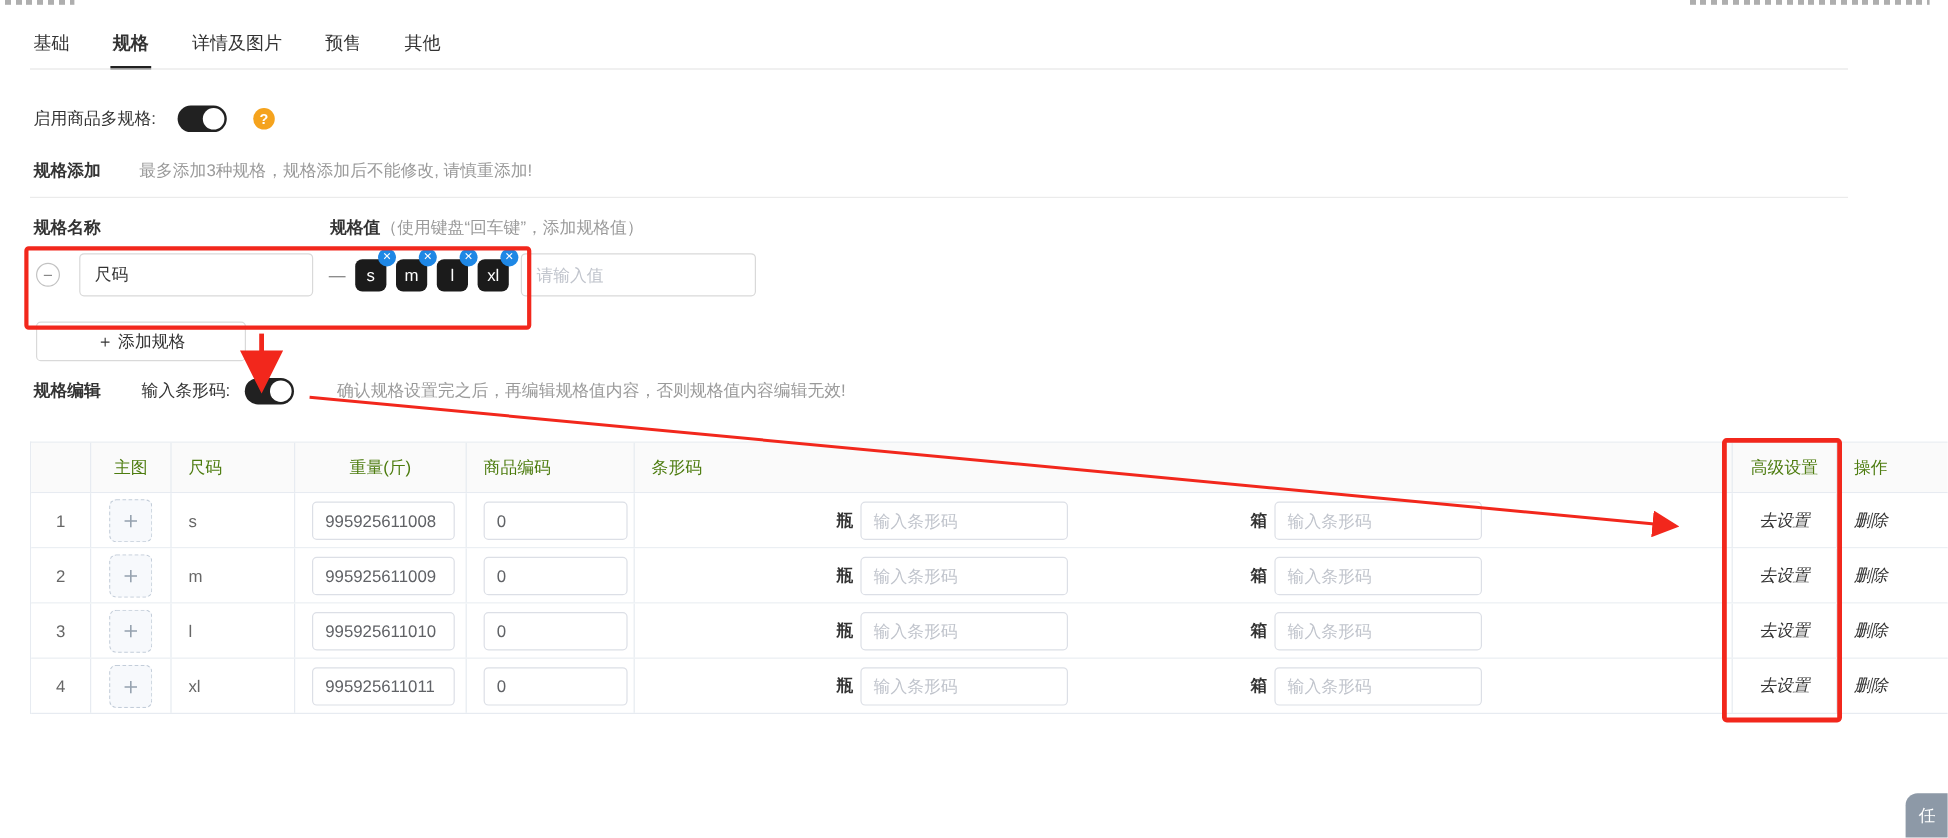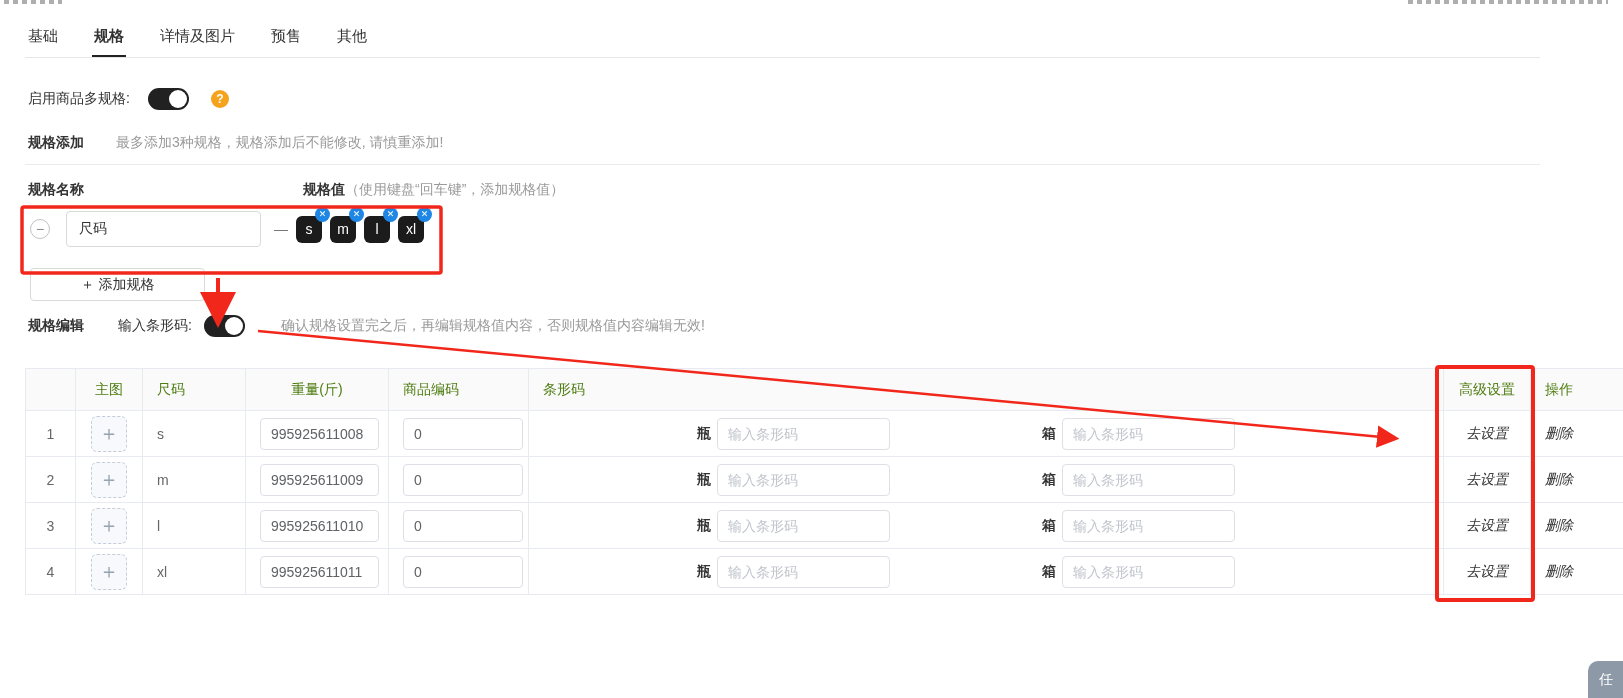--- a/index.html
+++ b/index.html
@@ -32,21 +32,21 @@
   .qmark { display:inline-flex; width:18px; height:18px; border-radius:50%; background:#f5a31d; color:#fff;
     font-size:12px; font-weight:bold; align-items:center; justify-content:center; margin-left:22px; cursor:pointer; }
 
   .row-specadd { position:absolute; left:28px; top:134px; display:flex; align-items:center; }
   .bold { font-weight:bold; color:#333; }
   .hint { color:#9a9a9a; }
   .row-specadd .hint { margin-left:32px; }
   .divider2 { position:absolute; left:25px; top:164px; width:1515px; height:1px; background:#ebebeb; }
 
   .row-labels { position:absolute; left:28px; top:181px; }
-  .lbl-value { position:absolute; left:247px; top:0; width:600px; white-space:nowrap;margin-left:28px; }
+  .lbl-value { position:absolute; left:247px; top:0; width:600px; white-space:nowrap; }
 
   
   .spec-row { position:absolute; left:30px; top:211px; display:flex; align-items:center; }
   .minus-btn { width:20px; height:20px; border:1px solid #c2c2c2; border-radius:50%; color:#888;
     display:inline-flex; align-items:center; justify-content:center; font-size:14px; line-height:1; cursor:pointer; background:#fff; }
   .inp { height:36px; border:1px solid #d9d9d9; border-radius:4px; font-size:14px; color:#333;
     padding:0 12px; outline:none; font-family:inherit; background:#fff; }
   .inp::placeholder { color:#c0c4cc; }
   .name-inp { width:195px; margin-left:16px; }
   .dash { color:#777; margin:0 8px 0 13px; }
@@ -148,20 +148,21 @@
         </span>
       <span class="tag">
           <span>l</span>
           <span class="tag-x">✕</span>
         </span>
       <span class="tag">
           <span>xl</span>
           <span class="tag-x">✕</span>
         </span>
     </span>
+    <input class="inp value-inp" placeholder="请输入值" style="">
   </div>
 
   <button class="add-spec-btn">＋ 添加规格</button>
 
   <div class="row-specedit">
     <span class="bold t1">规格编辑</span>
     <span class="t2">输入条形码:</span>
     <span class="switch">
         <span class="knob"></span>
       </span>

